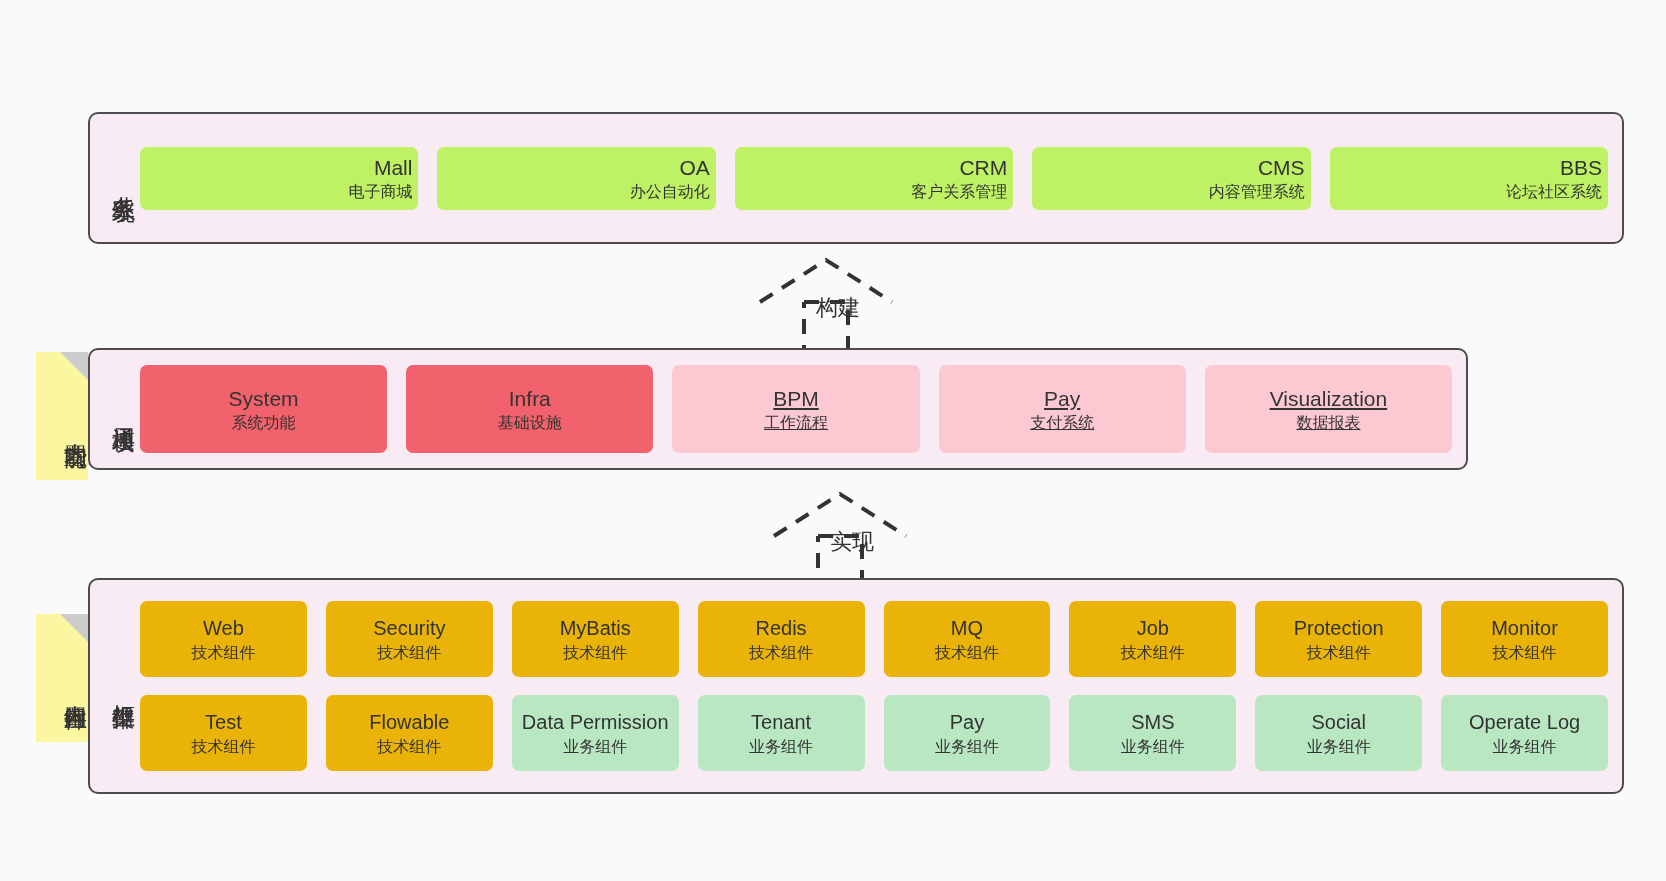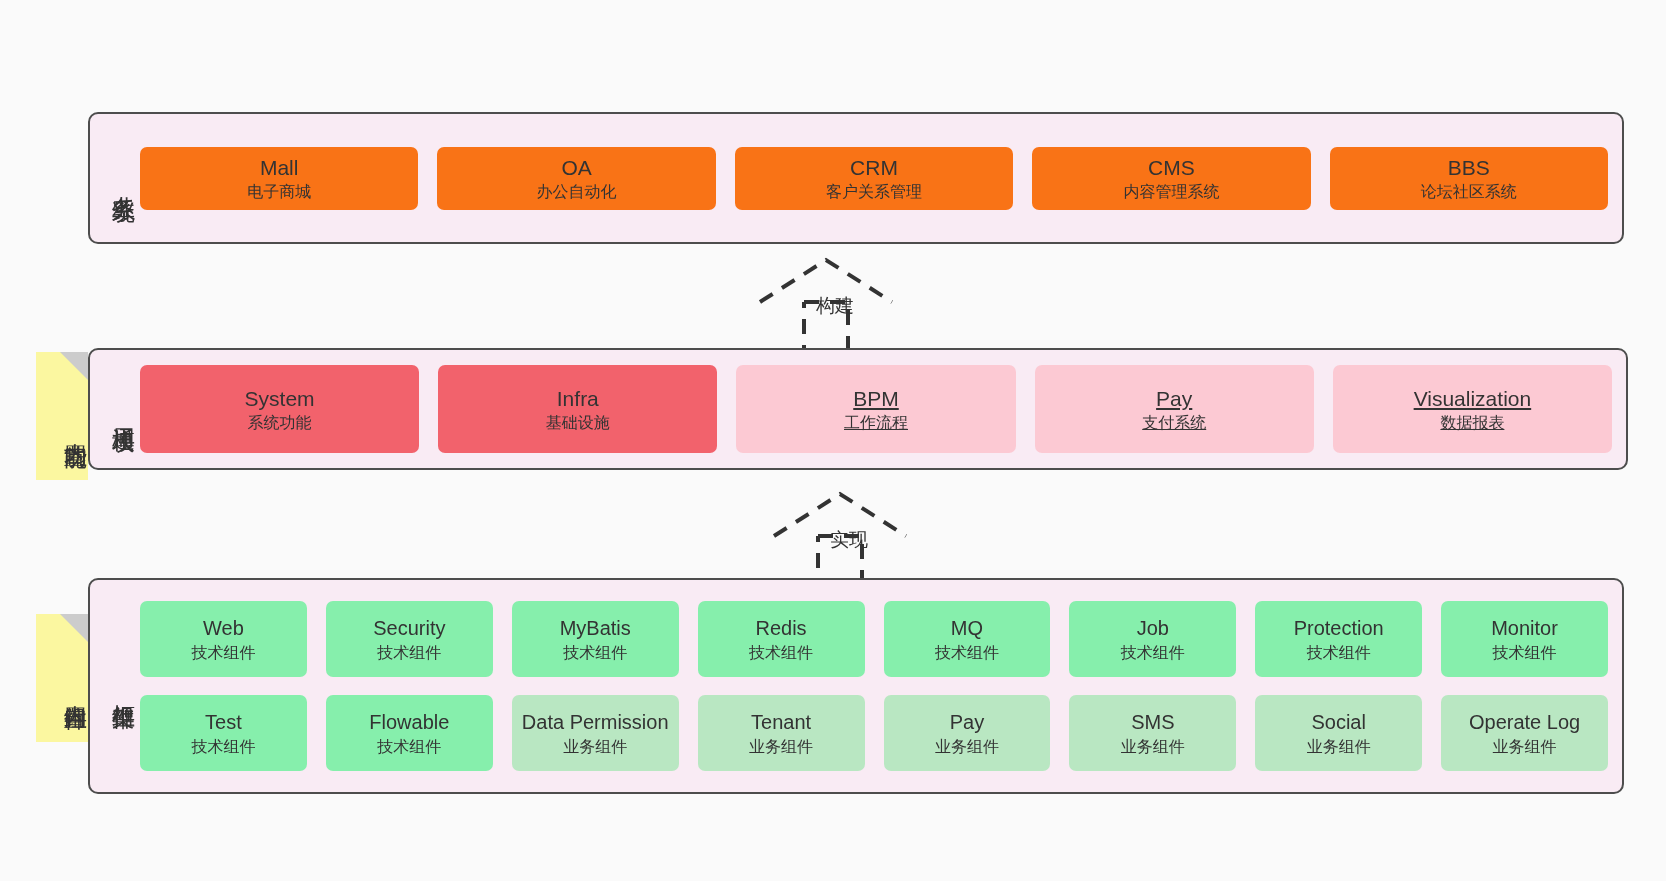--- a/index.html
+++ b/index.html
@@ -71,24 +71,24 @@
     justify-content: center;
     text-align: center;
     line-height: 1.32;
     color: #333333;
     padding: 4px 6px;
   }
   .node .t1 { font-size: 21px; }
   .node .t2 { font-size: 16px; }
   .node.small .t1 { font-size: 20px; }
 
-  .node.blue      { background: #f97316; height: 63px; }
+  .node.blue      { background: #bef264; height: 63px; align-items: flex-end; }
   .node.red       { background: #f2626c; height: 88px; }
   .node.pink      { background: #fcc9d3; height: 88px; text-decoration: underline; }
-  .node.green     { background: #86efac; height: 76px; }
+  .node.green     { background: #eab308; height: 76px; }
   .node.lightgreen{ background: #b9e7c2; height: 76px; }
 
   
   .sticky {
     position: absolute;
     background: #fbf7a0;
     color: #333333;
     font-size: 23px;
     line-height: 1.12;
     letter-spacing: 1px;
@@ -108,21 +108,21 @@
     border-top: 28px solid #cccccc;
     border-left: 28px solid transparent;
   }
 
   
   .arrow {
     position: absolute;
   }
   .arrow-label {
     position: absolute;
-    font-size: 19px;
+    font-size: 22px;
     color: #333333;
     background: transparent;
     white-space: nowrap;
   }
 </style>
 </head>
 <body>
 
 <div id="canvas">
 
@@ -158,21 +158,21 @@
     <polyline points="8,50 74,8 140,50" fill="none" stroke="#333333" stroke-width="4" stroke-dasharray="15,11" stroke-linecap="butt"></polyline>
     <polyline points="52,50 96,50 96,100 52,100 52,50" fill="none" stroke="#333333" stroke-width="4" stroke-dasharray="15,11" stroke-linecap="butt"></polyline>
   </svg>
   <div class="arrow-label" style="left:816px; top:293px;">构建</div>
 
   <div class="sticky" style="left:36px; top:352px; width:52px; height:128px;">
     <span class="fold"></span>
     <span>内置功能</span>
   </div>
 
-  <div class="layer" id="layer-common" style="left:88px; top:348px; width:1540px; height:122px;">
+  <div class="layer" id="layer-common" style="left:88px; top:348px; width:1380px; height:122px;">
     <div class="layer-title">通用模块</div>
     <div class="layer-body">
       <div class="row">
         <div class="node red">
           <span class="t1">System</span>
           <span class="t2">系统功能</span>
         </div>
         <div class="node red">
           <span class="t1">Infra</span>
           <span class="t2">基础设施</span>

